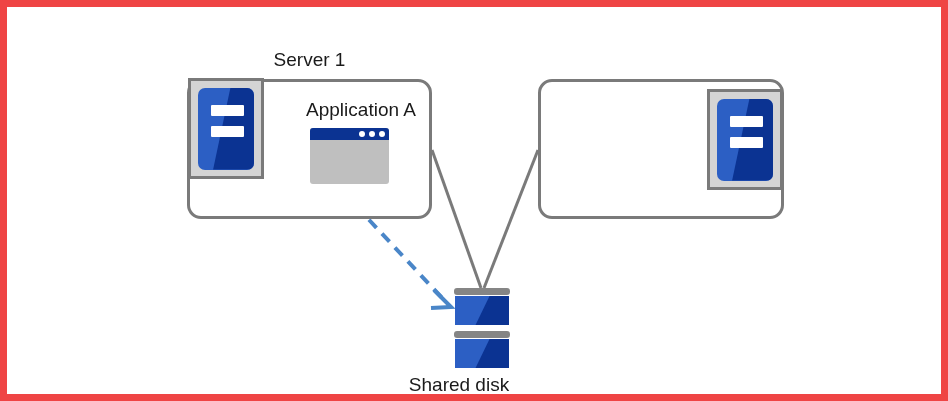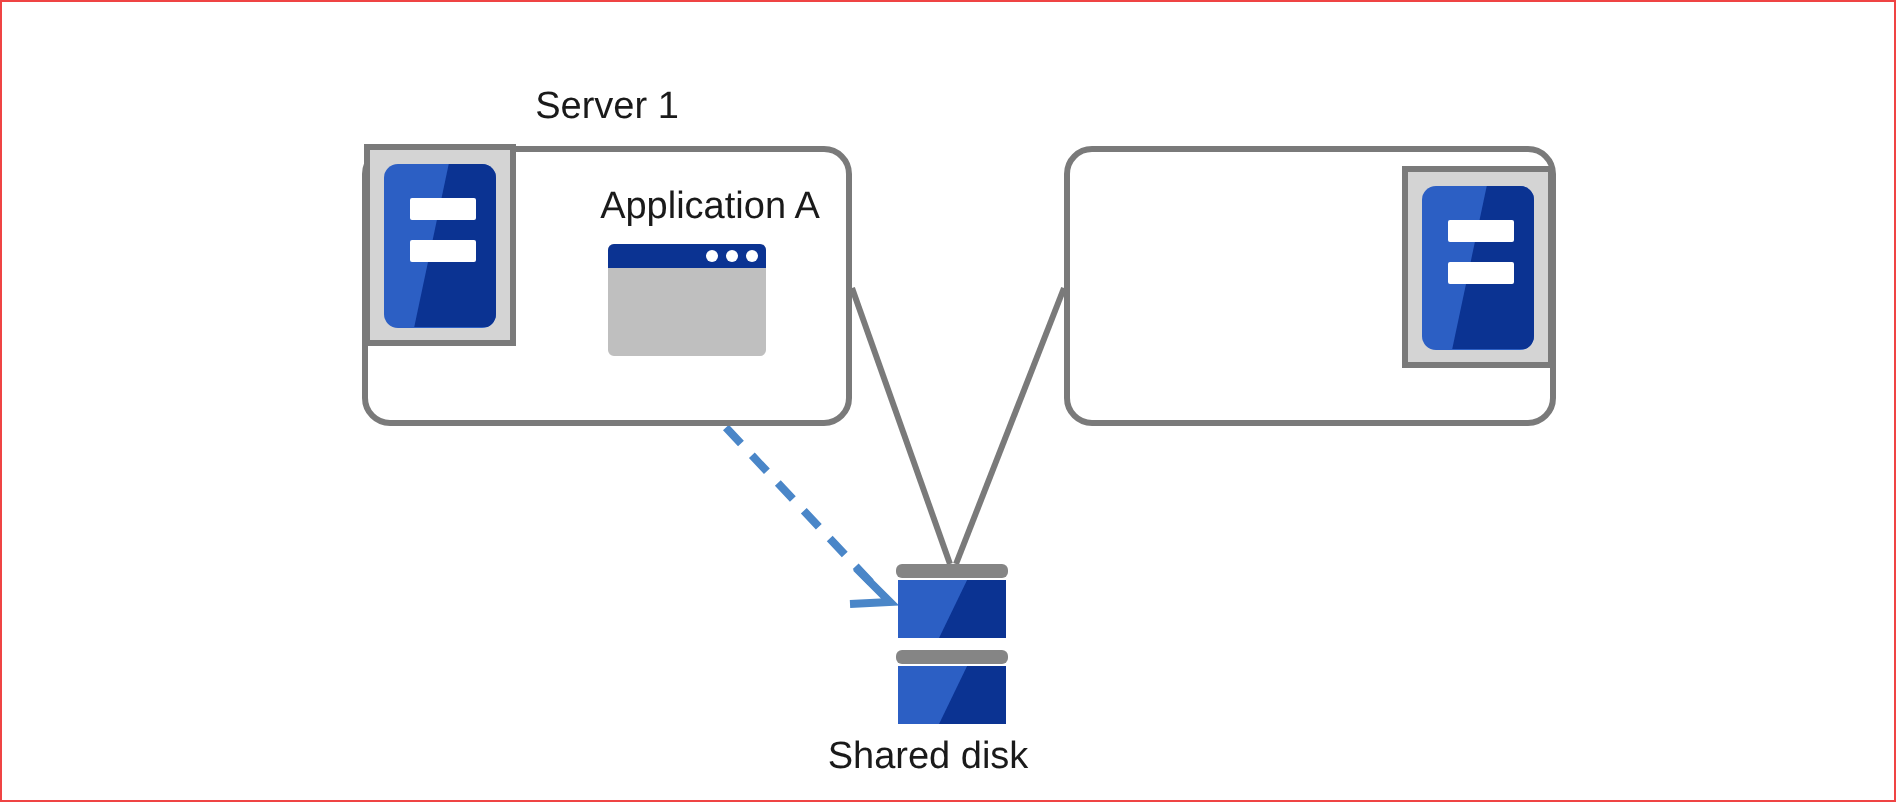--- a/index.html
+++ b/index.html
@@ -8,21 +8,21 @@
     background: #ffffff;
   }
   body {
     font-family: "Liberation Sans", sans-serif;
   }
   #canvas {
     position: relative;
     width: 948px;
     height: 401px;
     background: #ffffff;
-    border: 1px solid #ef4444;
+    border: 7px solid #ef4444;
     box-sizing: border-box;
     overflow: hidden;
   }
   .svg-layer {
     position: absolute;
     left: 0;
     top: 0;
     width: 948px;
     height: 401px;
     pointer-events: none;
@@ -146,21 +146,21 @@
     background: #2c5fc4;
     overflow: hidden;
   }
   .disk-body .dark-wedge {
     position: absolute;
     left: 0; top: 0;
     width: 100%; height: 100%;
     background: #0b3392;
     clip-path: polygon(64% 0%, 100% 0%, 100% 100%, 38% 100%);
   }
-  #disk-label { left: 383px; top: 367px; width: 160px; }
+  #disk-label { left: 372px; top: 367px; width: 160px; }
 </style>
 </head>
 <body>
 
 <div id="canvas">
 
   <svg class="svg-layer" viewBox="0 0 948 401" xmlns="http://www.w3.org/2000/svg">
 
     <line x1="425" y1="143" x2="474" y2="281" stroke="#7a7a7a" stroke-width="3" stroke-linecap="butt"></line>
 

